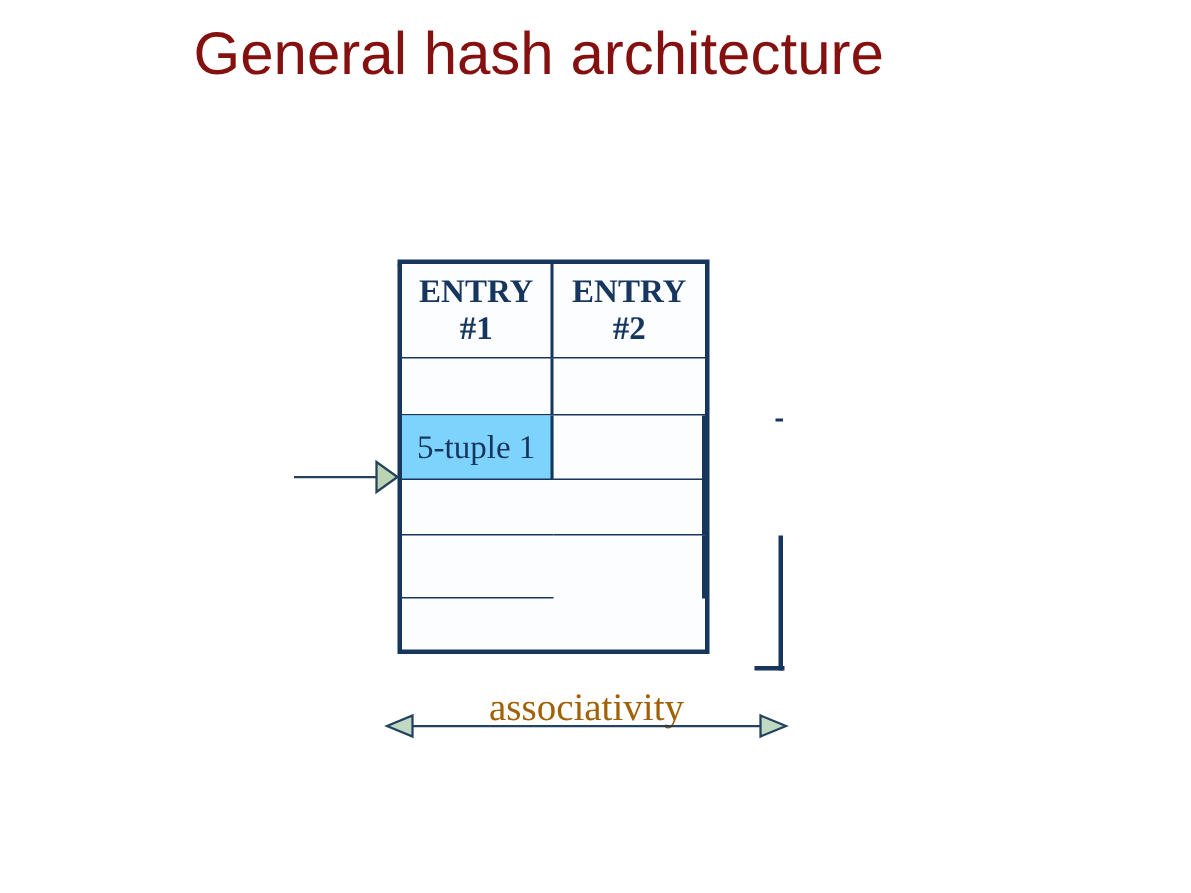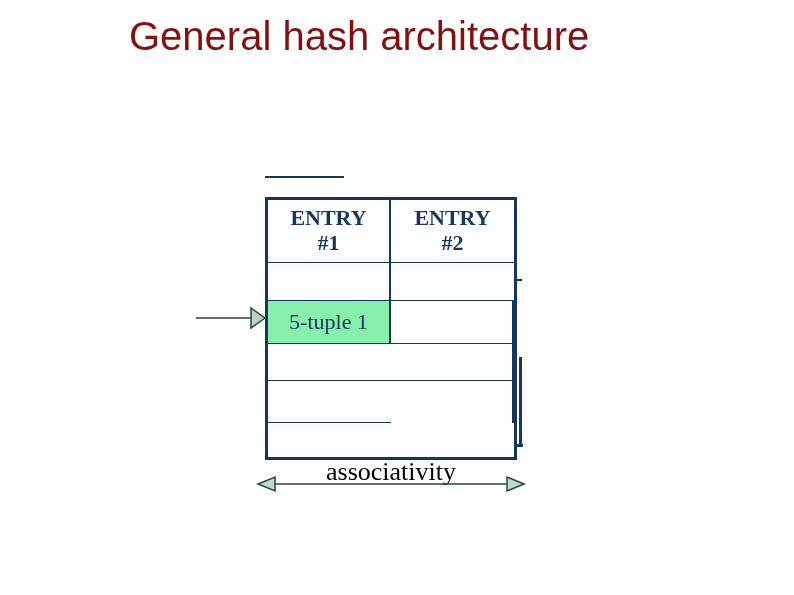--- a/index.html
+++ b/index.html
@@ -8,44 +8,44 @@
     font-family:"Liberation Serif", serif;overflow:hidden;
   }
   
   #title{
     position:absolute;left:129px;top:14px;
     font-family:"Liberation Sans", sans-serif;
     font-size:40px;font-weight:400;color:#841010;white-space:nowrap;
   }
   
   #cache-table{
-    position:absolute;left:265px;top:197px;width:252px;height:263px;
+    position:absolute;left:265px;top:173px;width:208px;height:263px;
     box-sizing:border-box;border:3px solid #17365D;background:#FBFDFE;
     display:grid;grid-template-columns:1fr 1fr;
     grid-template-rows:63px 38px 43px 37px 42px 1fr;
   }
   .cell{
     box-sizing:border-box;display:flex;flex-direction:column;
     align-items:center;justify-content:center;
     color:#17365D;font-size:22px;line-height:1.12;
   }
   .cell.col1{border-right:2px solid #17365D;}
   .cell.hline{border-bottom:1.5px solid #17365D;}
   .cell.header{font-weight:bold;}
-  .cell.green{background:#86efac;}
+  .cell.green{background:#7dd3fc;}
   
   #hash-label{
     position:absolute;left:192px;top:283px;width:70px;text-align:center;
     font-size:24px;color:#000000;text-decoration:underline;
   }
   #hash-arrow{position:absolute;left:195px;top:305px;}
   
   #assoc-label{
     position:absolute;left:258px;top:457px;width:266px;text-align:center;
-    font-size:26px;color:#000000;
+    font-size:26px;color:#a16207;
   }
   #assoc-arrow{position:absolute;left:256px;top:472px;}
   
   .artifact{position:absolute;background:#17365D;}
   #artifact-top{left:265px;top:176px;width:79px;height:2px;}
   #artifact-right{left:519px;top:357px;width:3px;height:90px;}
   #artifact-bottom{left:503px;top:444px;width:20px;height:3px;}
   #artifact-nub{left:517px;top:279px;width:5px;height:2px;}
 </style>
 </head>

